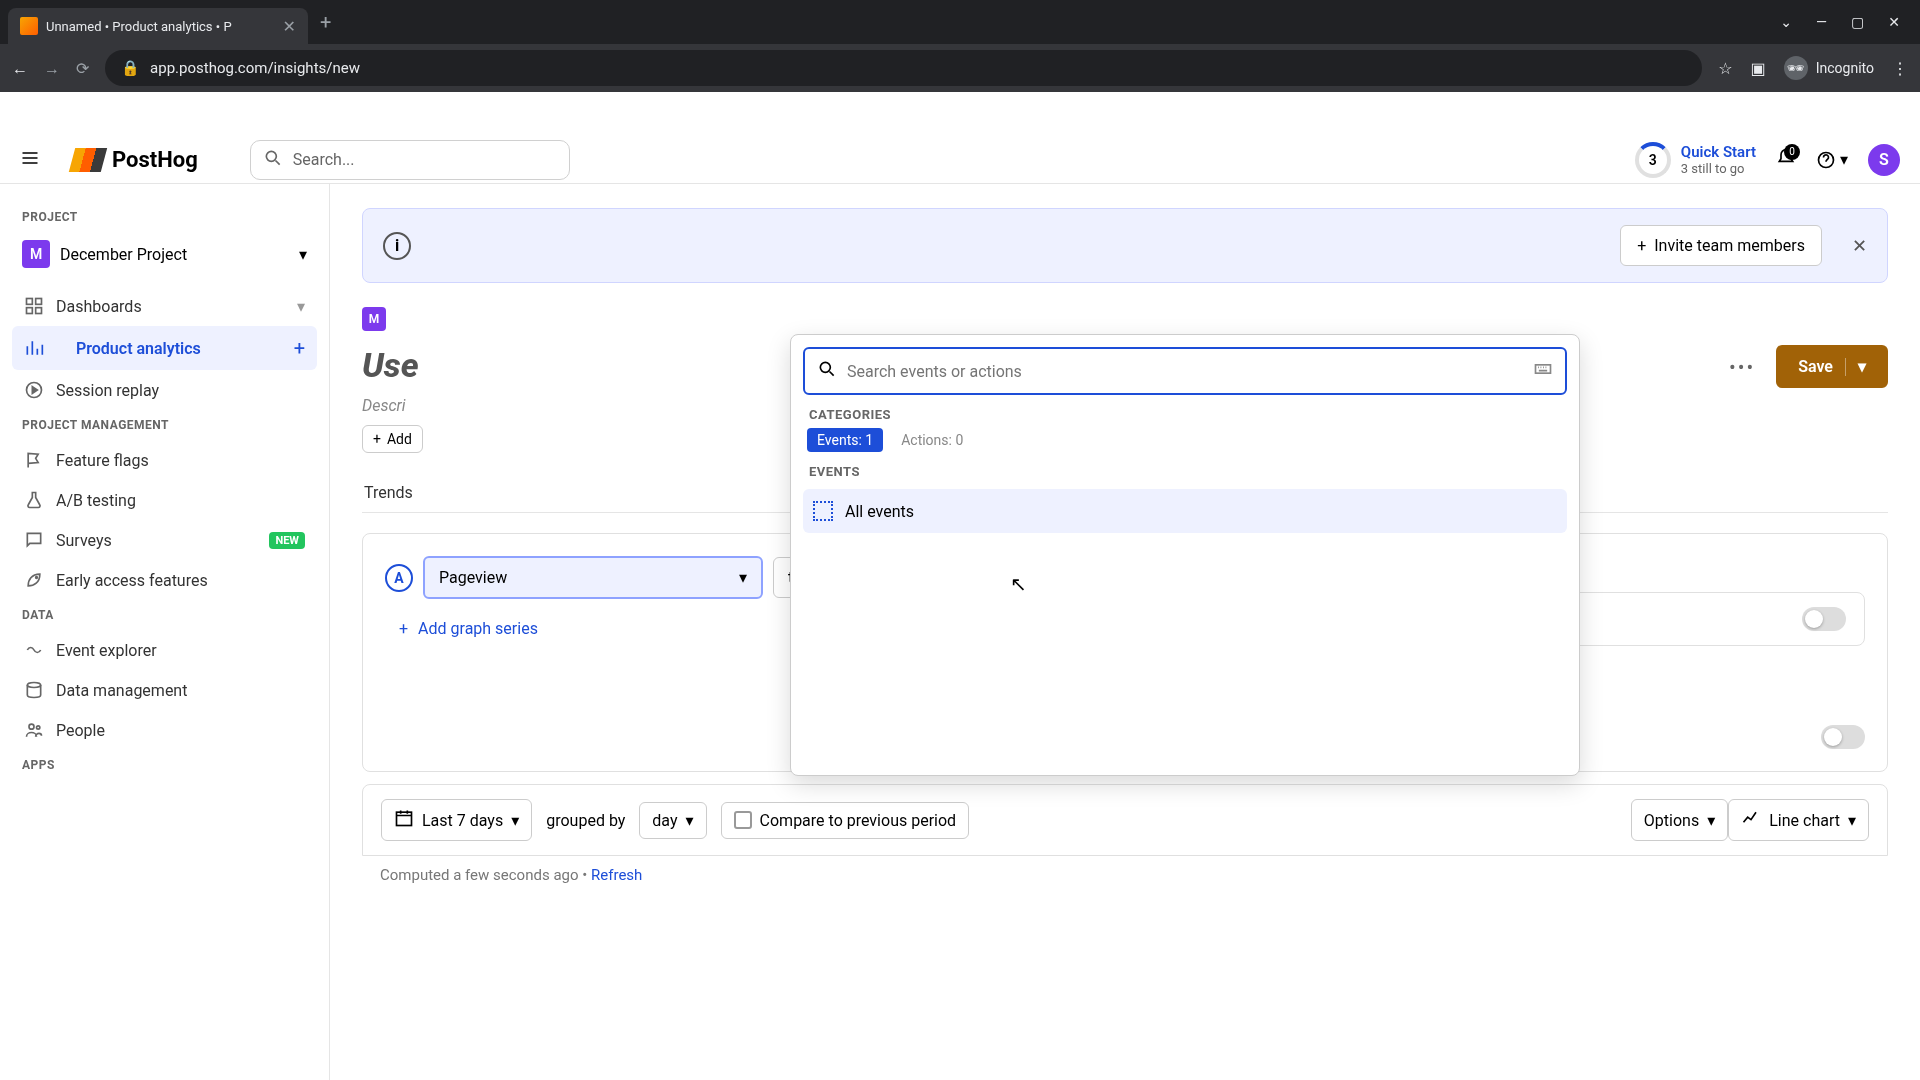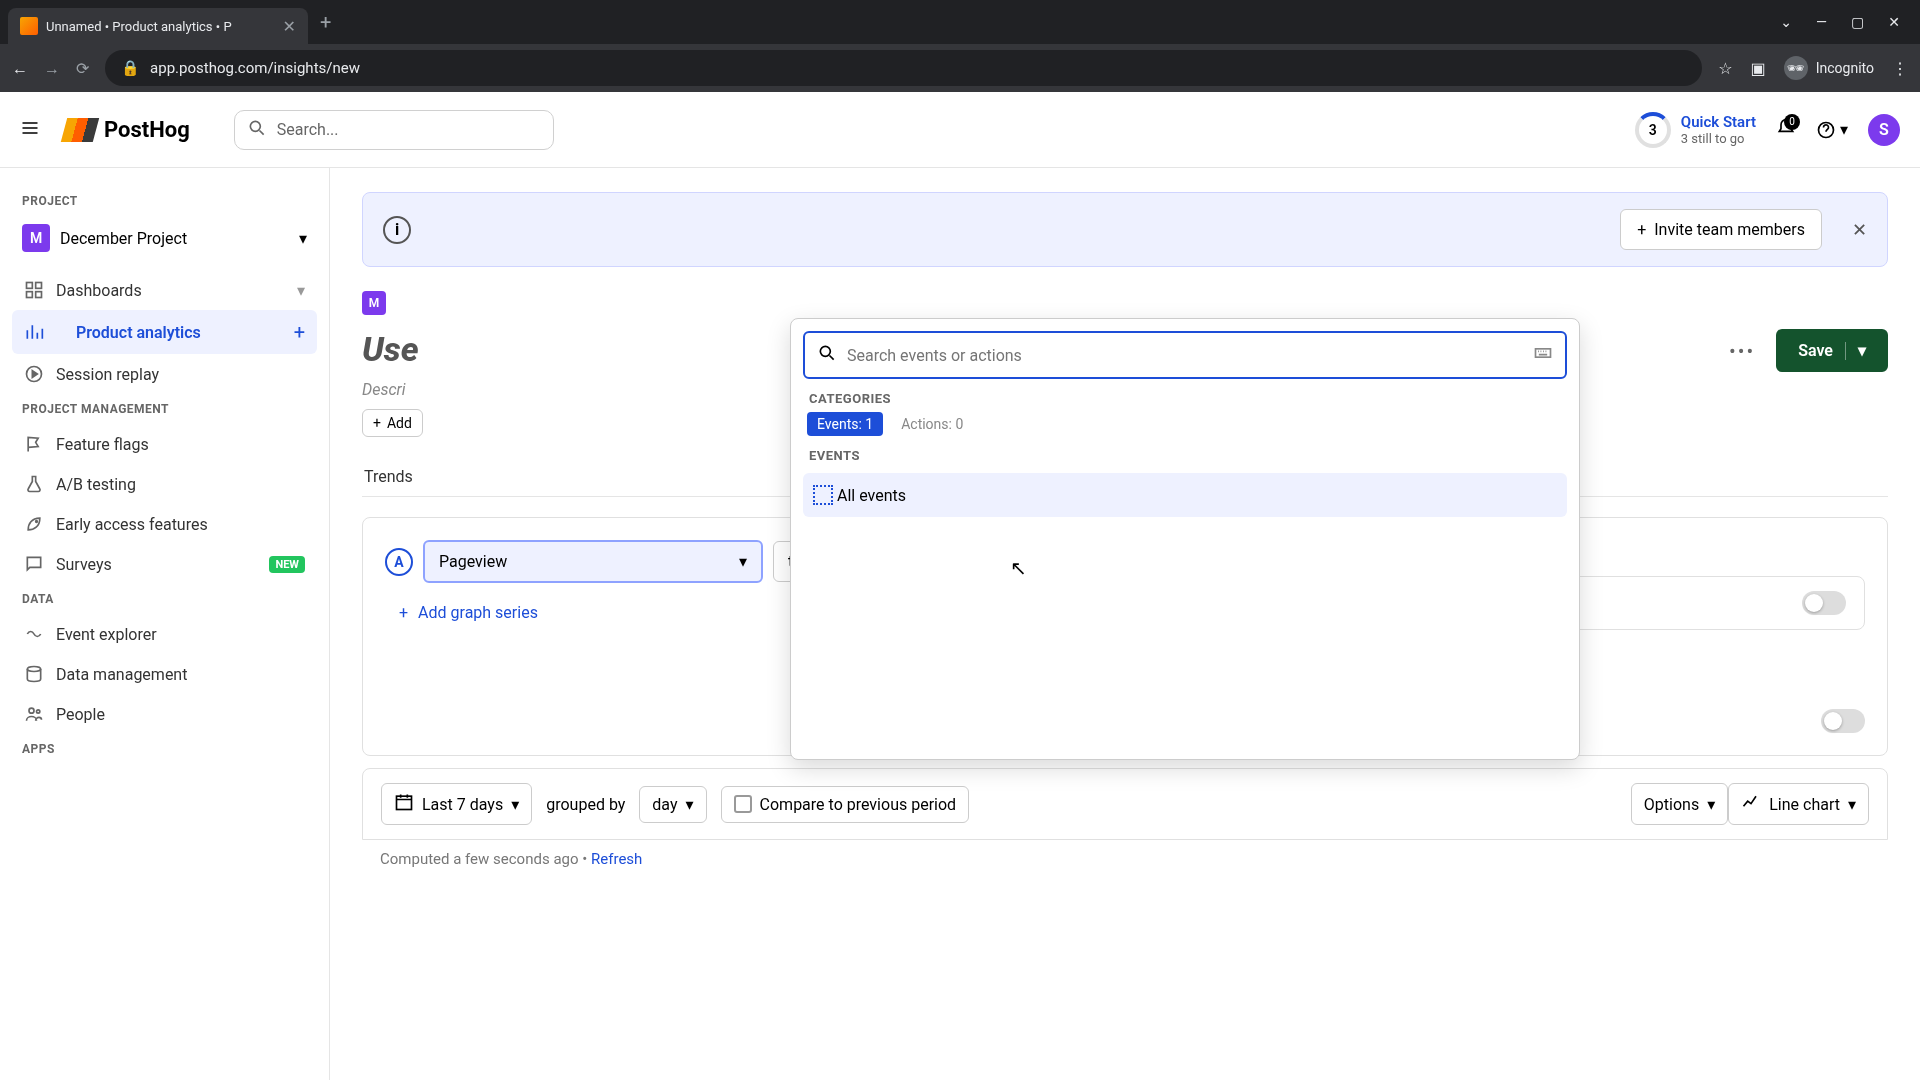--- a/index.html
+++ b/index.html
@@ -19,21 +19,21 @@
 .addr-bar { height: 48px; background: #35363a; display: flex; align-items: center; padding: 0 12px; gap: 16px; }
 .nav-btns { display: flex; gap: 16px; color: #9aa0a6; }
 .nav-back { color: #e8eaed; }
 .url-box { flex: 1; background: #202124; border-radius: 20px; height: 36px; display: flex; align-items: center; padding: 0 16px; gap: 10px; color: #e8eaed; font-size: 15px; }
 .lock-icon { color: #9aa0a6; }
 .addr-right { display: flex; gap: 18px; align-items: center; color: #e8eaed; }
 .incognito-badge { display: flex; align-items: center; gap: 8px; font-size: 14px; }
 .avatar-inc { width: 24px; height: 24px; background: #5f6368; border-radius: 50%; display:flex; align-items:center; justify-content:center;}
 
 
-.app-bar { height: 76px; border-bottom: 1px solid #e5e5e5; display: flex; align-items: center; padding: 0 20px; gap: 24px; }
+.app-bar { height: 48px; border-bottom: 1px solid #e5e5e5; display: flex; align-items: center; padding: 0 20px; gap: 32px; margin-top: 44px; }
 .hamburger { cursor: pointer; }
 .logo { display: flex; align-items: center; gap: 8px; font-weight: 700; font-size: 22px; }
 .logo-mark { width: 32px; height: 24px; background: linear-gradient(90deg, #f7a503 0%, #f7a503 33%, #ff5e00 33%, #ff5e00 66%, #3a3a3a 66%); transform: skewX(-15deg); }
 .search-box { margin-left: 20px; width: 320px; height: 40px; border: 1px solid #d0d0d0; border-radius: 10px; display: flex; align-items: center; padding: 0 12px; gap: 10px; color: #666; }
 .app-bar-right { margin-left: auto; display: flex; align-items: center; gap: 20px; }
 .quick-start { display: flex; align-items: center; gap: 10px; }
 .qs-ring { width: 36px; height: 36px; border-radius: 50%; border: 4px solid #e0e0e0; border-top-color: #1d4ed8; display:flex; align-items:center; justify-content:center; font-size: 14px; font-weight: 600; }
 .qs-text { line-height: 1.2; }
 .qs-title { color: #1d4ed8; font-weight: 600; font-size: 15px; }
 .qs-sub { color: #666; font-size: 13px; }
@@ -66,21 +66,21 @@
 .invite-btn { margin-left: auto; border: 1px solid #ccc; background: #fff; border-radius: 6px; padding: 10px 16px; display: flex; align-items: center; gap: 8px; font-size: 16px; cursor: pointer; }
 .banner-close { color: #555; font-size: 18px; cursor: pointer; margin-left: 16px; }
 
 .breadcrumb { display: flex; align-items: center; gap: 10px; margin-bottom: 14px; }
 .bc-avatar { width: 24px; height: 24px; border-radius: 4px; background: #7c3aed; color:#fff; display:flex;align-items:center;justify-content:center; font-weight:600; font-size:12px; }
 
 .title-row { display: flex; align-items: flex-start; margin-bottom: 8px; }
 .page-title { font-size: 34px; font-weight: 800; font-style: italic; color: #555; }
 .title-actions { margin-left: auto; display: flex; gap: 10px; align-items: center; }
 .more-btn { border: 1px solid transparent; background: none; font-size: 20px; padding: 6px 10px; cursor: pointer; letter-spacing: 2px; color: #666;}
-.save-btn { background: #14532d; color: #fff; border: none; border-radius: 6px; padding: 12px 22px; font-size: 16px; font-weight: 600; display:flex; align-items:center; gap: 12px; cursor:pointer;}
+.save-btn { background: #a16207; color: #fff; border: none; border-radius: 6px; padding: 12px 22px; font-size: 16px; font-weight: 600; display:flex; align-items:center; gap: 12px; cursor:pointer;}
 .save-btn .divider { width: 1px; height: 18px; background: rgba(255,255,255,0.4); }
 
 .desc { color: #888; font-style: italic; font-size: 16px; margin-bottom: 10px; }
 .add-tag { border: 1px solid #ccc; background: #fff; border-radius: 6px; padding: 5px 10px; font-size: 14px; display: inline-flex; gap: 6px; cursor: pointer; }
 
 .tabs-row { margin-top: 20px; border-bottom: 1px solid #e5e5e5; display: flex; gap: 24px; }
 .tab-item { padding: 10px 2px; color: #333; font-size: 16px; }
 
 .query-card { border: 1px solid #e0e0e0; border-radius: 8px; margin-top: 20px; padding: 22px; display: flex; gap: 30px; }
 .series-col { flex: 1; }
@@ -111,21 +111,21 @@
 
 .popover { position: absolute; top: 150px; left: 460px; width: 790px; background: #fff; border: 1px solid #ccc; border-radius: 8px; box-shadow: 0 8px 24px rgba(0,0,0,0.15); padding: 12px; z-index: 100;}
 .pop-search { border: 2px solid #1d4ed8; border-radius: 6px; padding: 10px 12px; display: flex; align-items: center; gap: 10px; }
 .pop-search input { border: none; outline: none; flex: 1; font-size: 16px; }
 .kbd-icon { color: #888; }
 .pop-section { color: #666; font-size: 13px; font-weight: 700; letter-spacing: 0.5px; padding: 12px 6px 6px; }
 .pop-chips { display: flex; gap: 8px; padding: 0 4px; }
 .chip { border-radius: 4px; padding: 4px 10px; font-size: 14px; }
 .chip.active { background: #1d4ed8; color: #fff; }
 .chip.dim { color: #888; }
-.pop-item { display: flex; align-items: center; gap: 4px; padding: 12px 10px; border-radius: 6px; background: #eef1ff; margin-top: 4px; cursor:pointer;}
+.pop-item { display: flex; align-items: center; gap: 12px; padding: 12px 10px; border-radius: 6px; background: #eef1ff; margin-top: 4px; cursor:pointer;}
 .pop-item-icon { width: 20px; height: 20px; border: 2px dotted #1d4ed8; }
 .popover-spacer { height: 230px; }
 
 .cursor { position: absolute; top: 388px; left: 680px; z-index: 200; font-size: 20px; }
 
 svg.ico { width: 20px; height: 20px; stroke: currentColor; fill: none; stroke-width: 2; }
 </style>
 </head>
 <body>
 
@@ -266,34 +266,34 @@
       <span class="sb-icon">
           <svg class="ico" viewBox="0 0 24 24">
             <path d="M9 3h6M10 3v6l-5 9a2 2 0 002 3h10a2 2 0 002-3l-5-9V3"></path>
           </svg>
         </span>
       <span>A/B testing</span>
     </div>
     <div class="sb-item">
       <span class="sb-icon">
           <svg class="ico" viewBox="0 0 24 24">
+            <path d="M4 4h16v12H7l-3 3V4z"></path>
+          </svg>
+        </span>
+      <span>Surveys</span>
+      <span class="sb-badge-new">NEW</span>
+    </div>
+    <div class="sb-item">
+      <span class="sb-icon">
+          <svg class="ico" viewBox="0 0 24 24">
             <path d="M5 19c0-7 4-14 14-14 0 10-7 14-14 14z"></path>
             <circle cx="15" cy="9" r="1" fill="currentColor"></circle>
           </svg>
         </span>
       <span>Early access features</span>
-    </div>
-    <div class="sb-item">
-      <span class="sb-icon">
-          <svg class="ico" viewBox="0 0 24 24">
-            <path d="M4 4h16v12H7l-3 3V4z"></path>
-          </svg>
-        </span>
-      <span>Surveys</span>
-      <span class="sb-badge-new">NEW</span>
     </div>
 
     <div class="sb-section-title">DATA</div>
     <div class="sb-item">
       <span class="sb-icon">
           <svg class="ico" viewBox="0 0 24 24">
             <path d="M4 12c2-4 6-4 8 0s6 4 8 0"></path>
           </svg>
         </span>
       <span>Event explorer</span>

